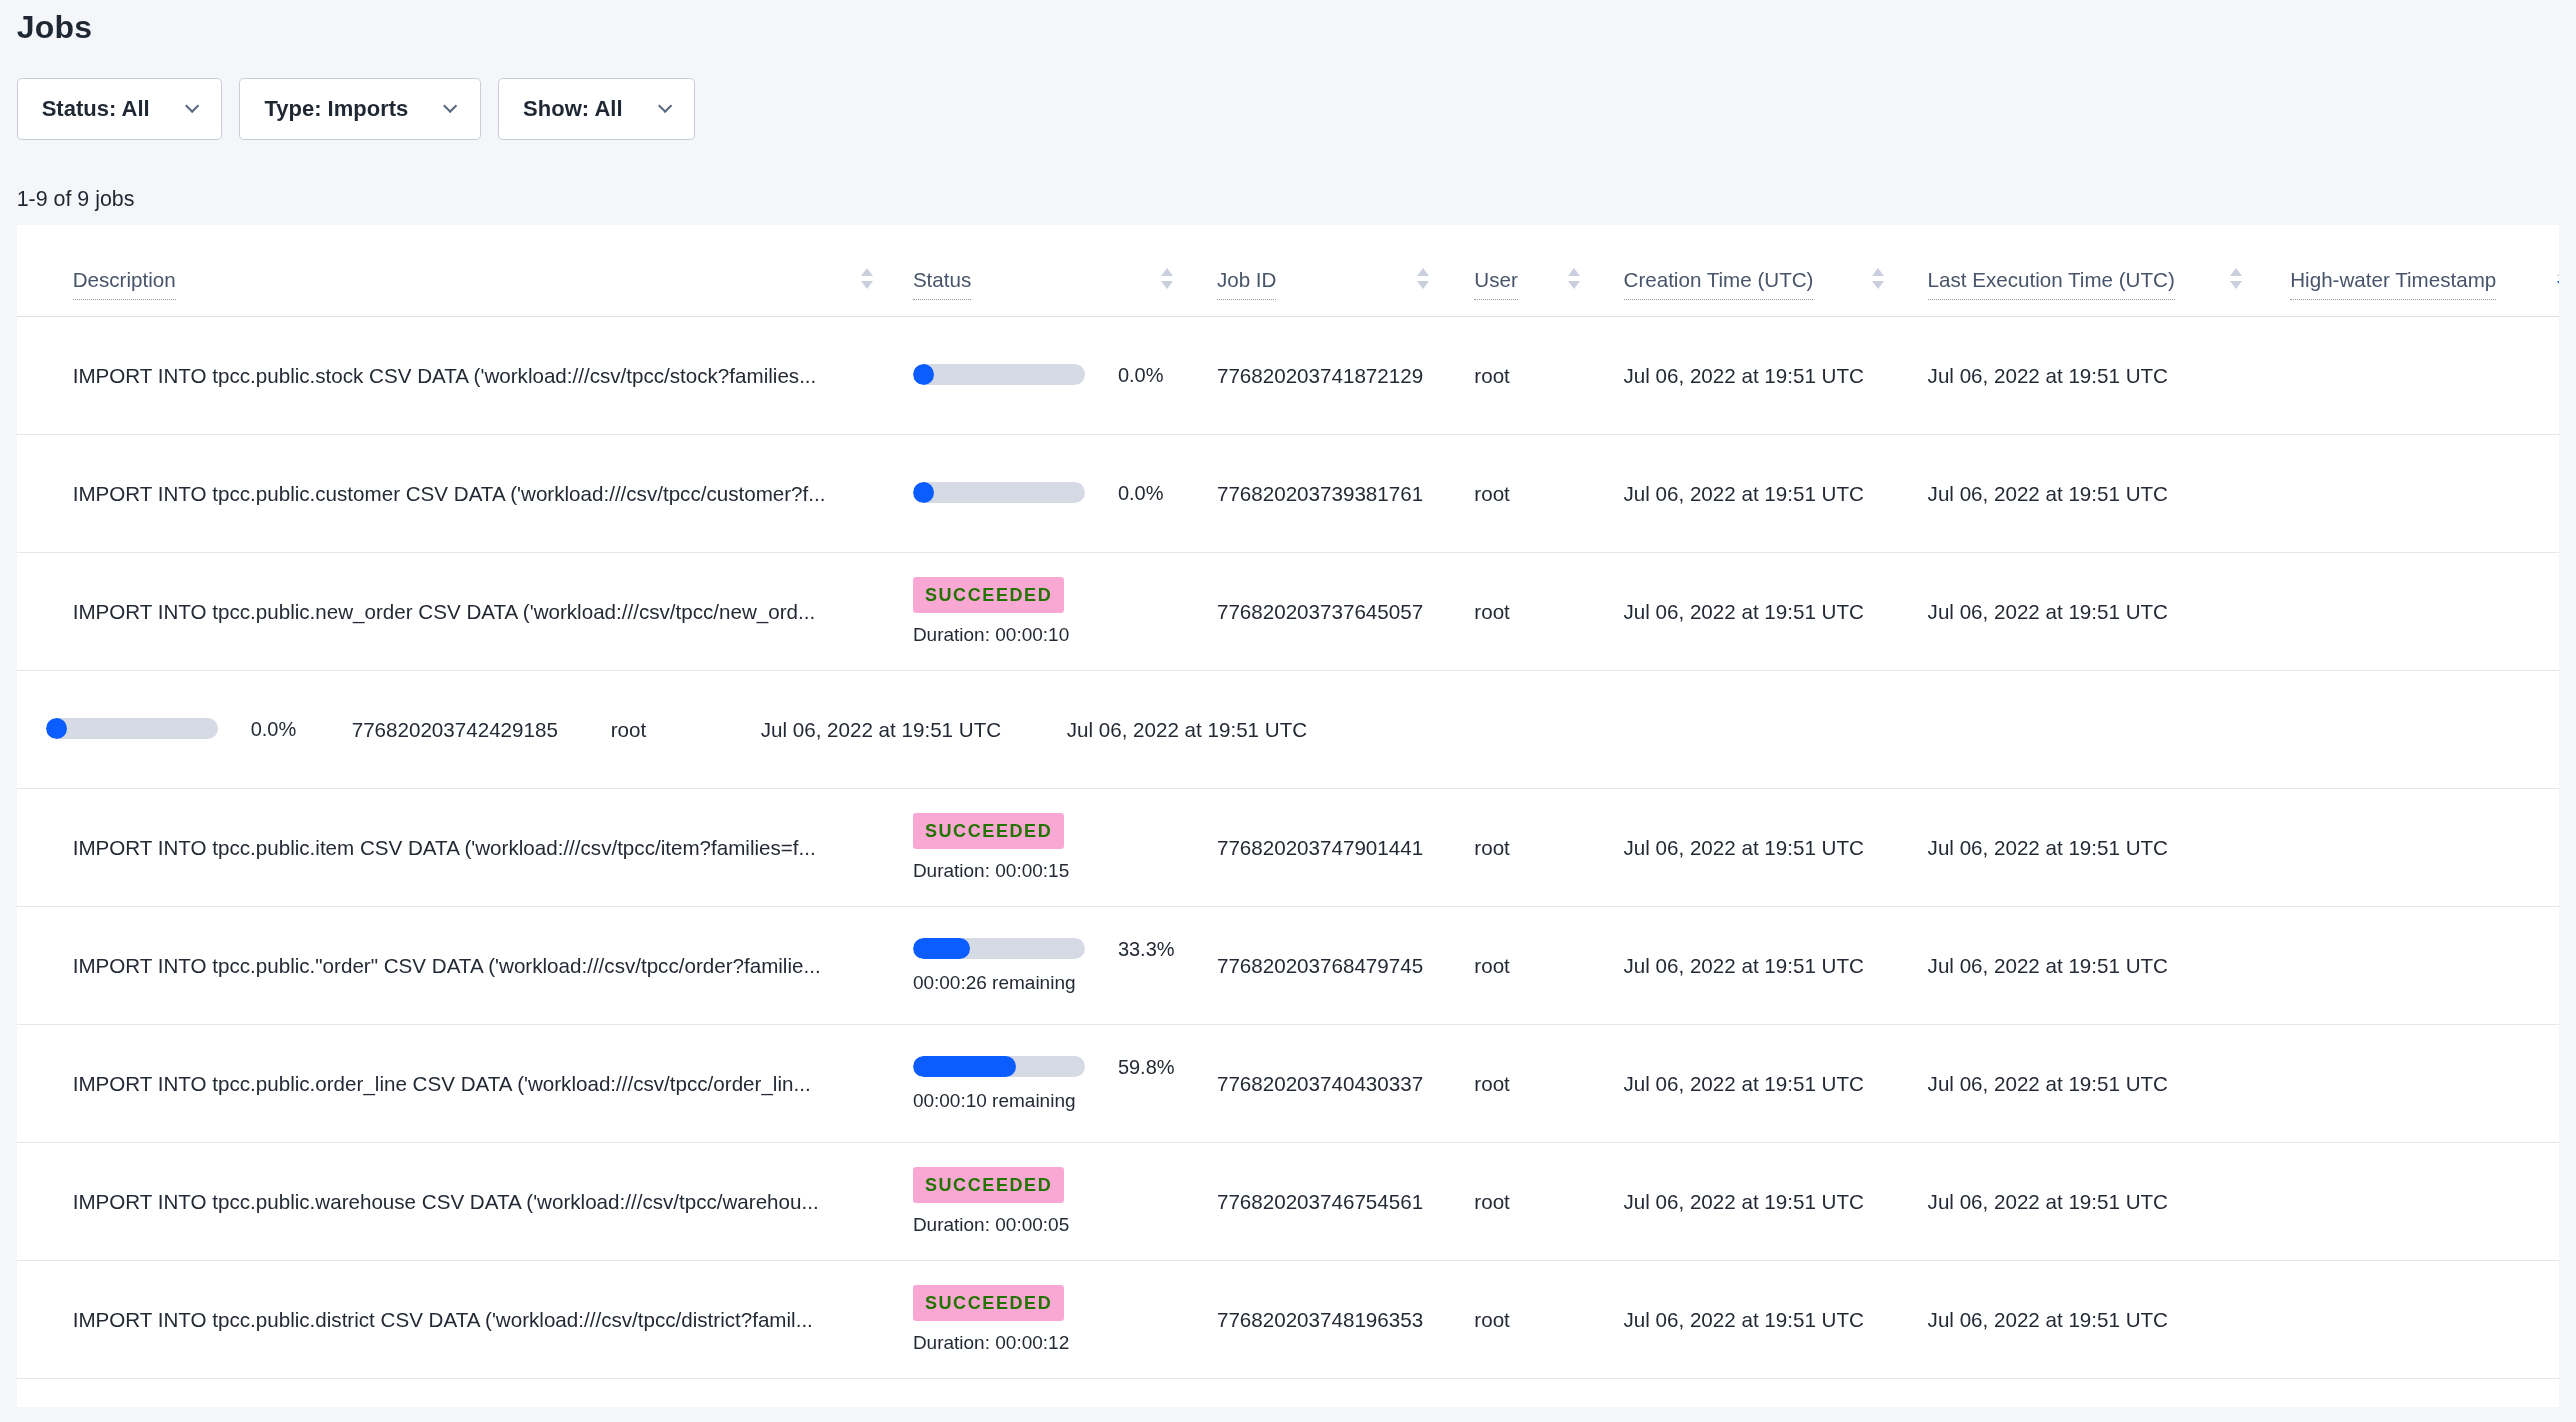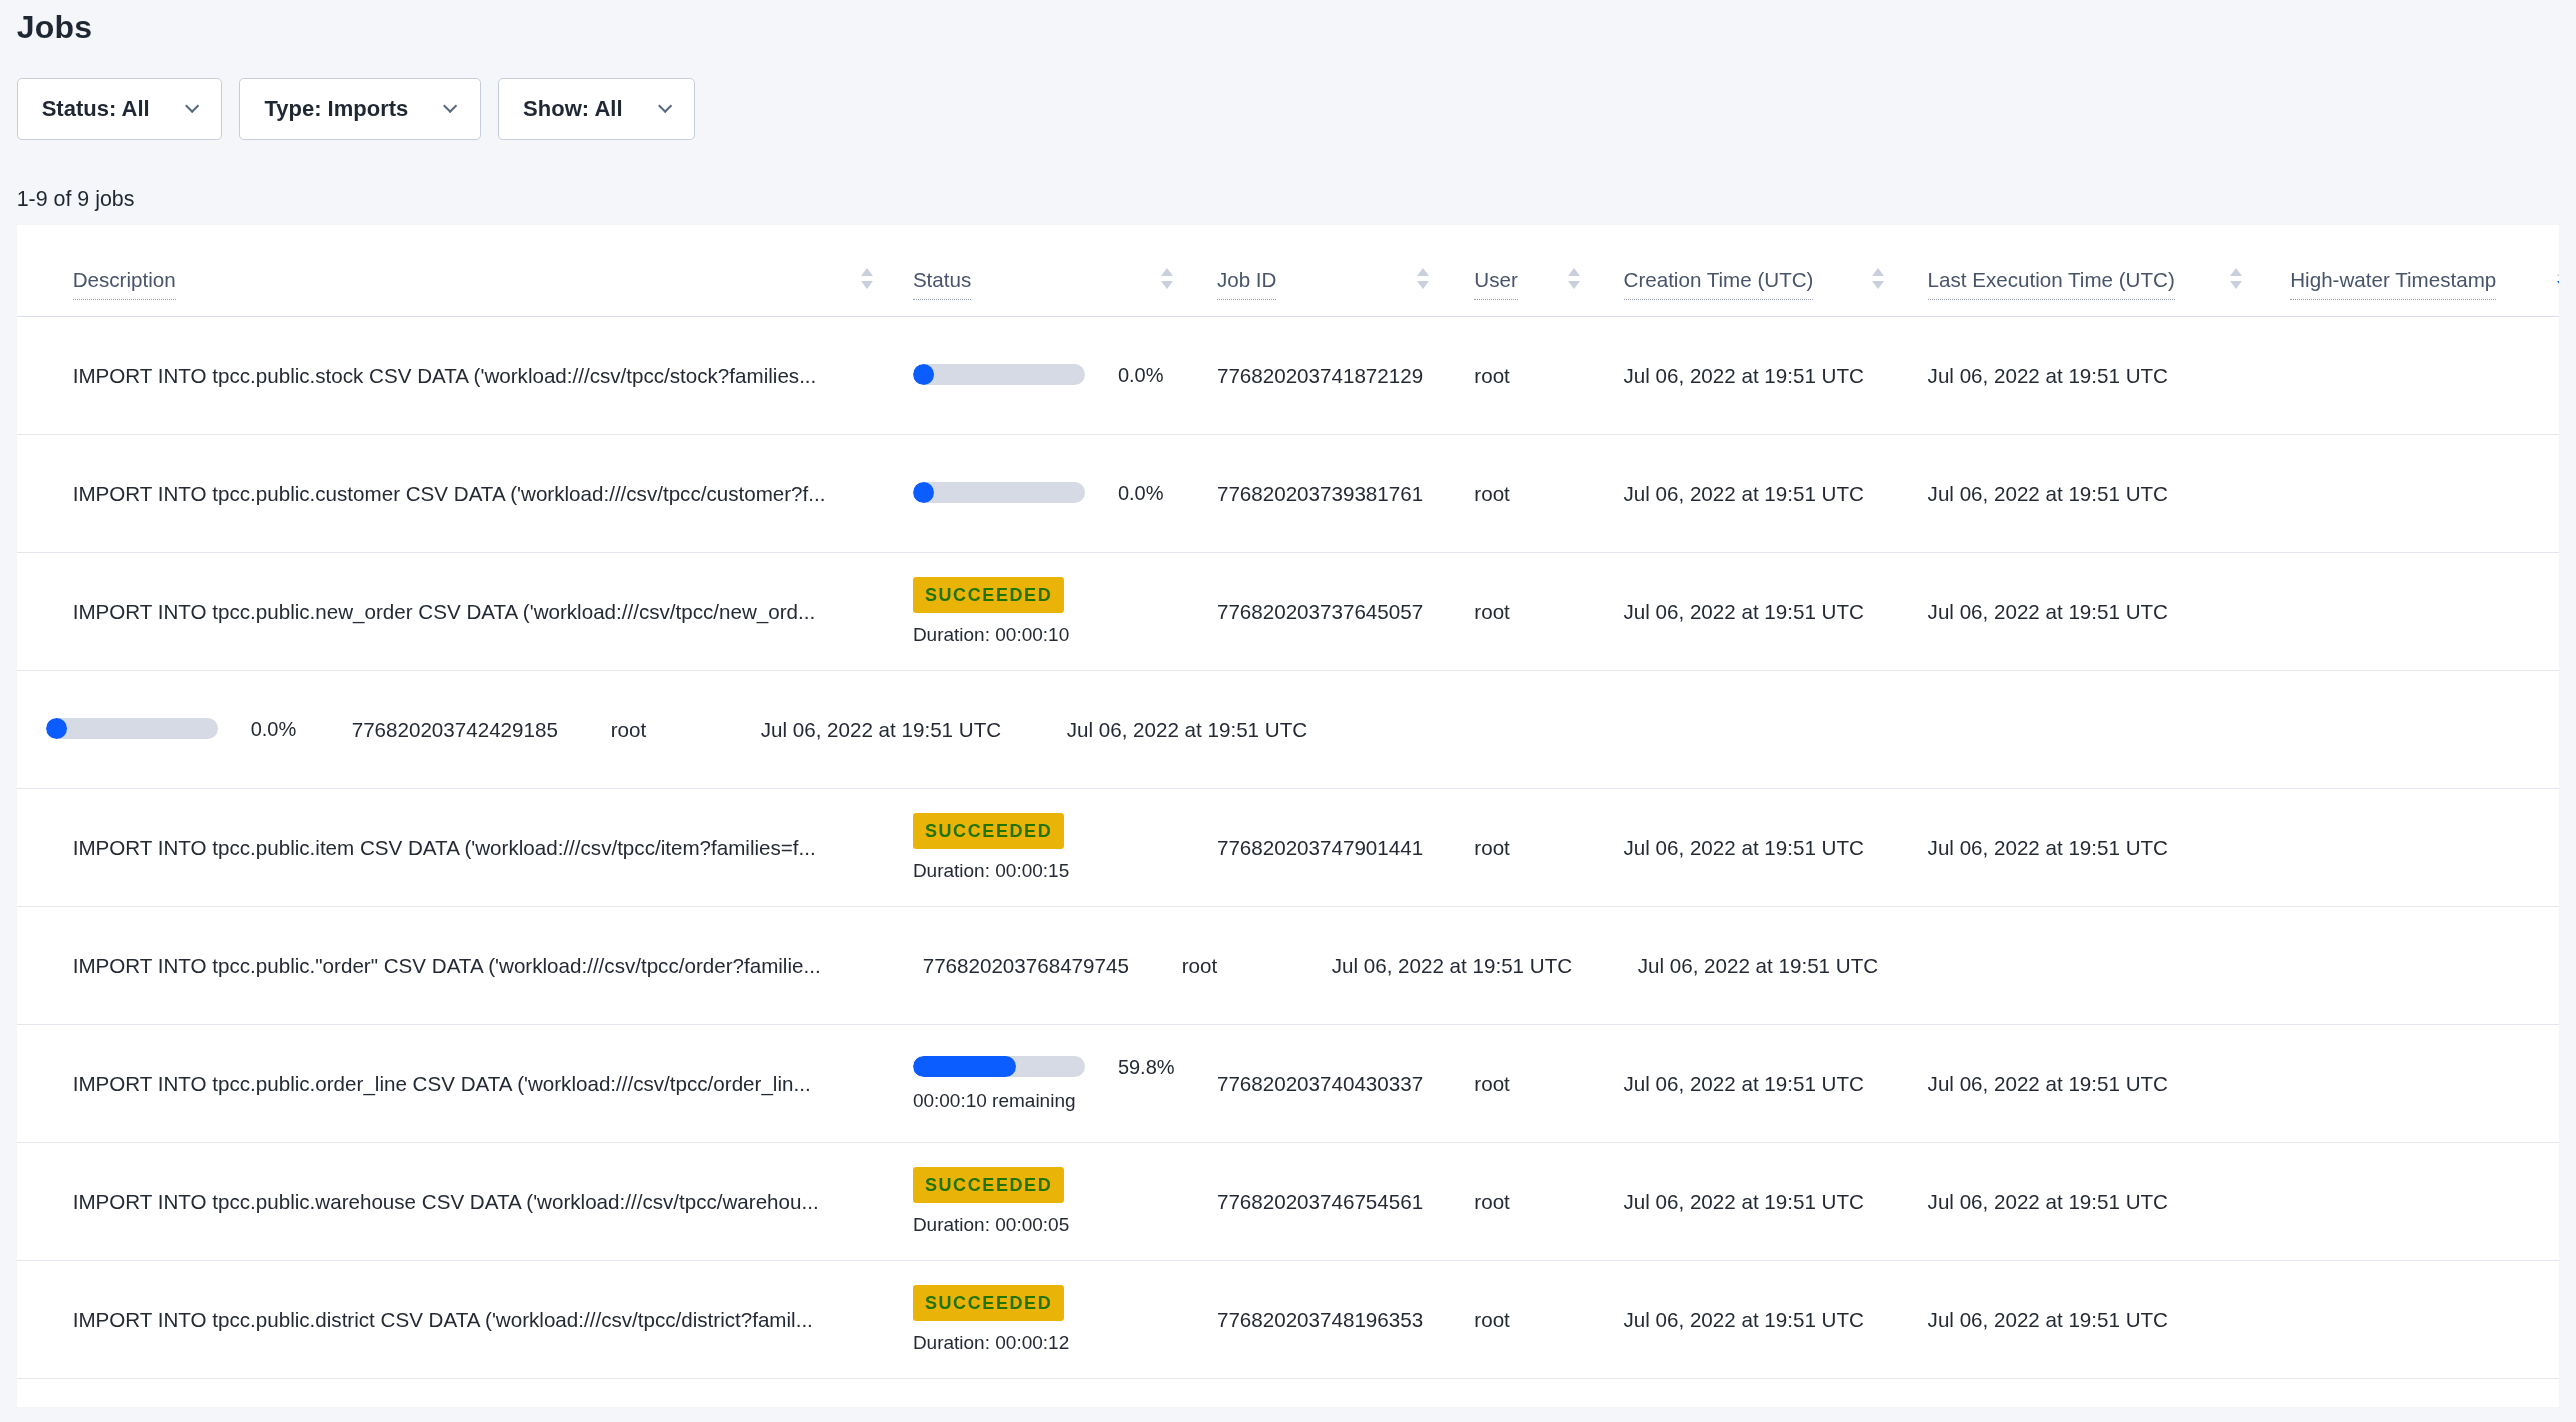--- a/index.html
+++ b/index.html
@@ -56,21 +56,21 @@
   .td.td-status { flex-direction:column; align-items:flex-start; justify-content:center; gap:11px; }
 
   .prog-line { display:flex; align-items:flex-start; gap:33px; }
   .prog-track { width:172px; height:21.4px; border-radius:11px; background:#d5dae4; overflow:hidden; }
   .prog-fill { height:21.4px; min-width:21.4px; border-radius:11px; background:#0b5dff; }
   .prog-pct { font-size:20px; color:#242a35; }
   .sub-line { font-size:19px; color:#242a35; line-height:22px; }
 
   .badge {
     display:inline-block; padding:7.1px 12px; border-radius:3.2px;
-    background:#eab308; color:#237300; font-size:18px; font-weight:700; letter-spacing:1.6px;
+    background:#f9a8d4; color:#237300; font-size:18px; font-weight:700; letter-spacing:1.6px;
   }
 </style>
 </head>
 <body>
 
 <main class="page">
   <h1 class="page-title">Jobs</h1>
 
   <div class="filters">
     <button class="filter-btn">
@@ -223,20 +223,29 @@
     <div class="td c4">root</div>
     <div class="td c5">Jul 06, 2022 at 19:51 UTC</div>
     <div class="td c6">Jul 06, 2022 at 19:51 UTC</div>
     <div class="td c7"></div>
   </div>
 
   <div class="tr">
     <div class="td c1">
       <span>IMPORT INTO tpcc.public."order" CSV DATA ('workload:///csv/tpcc/order?familie...</span>
     </div>
+    <div class="td c2 td-status">
+            <div class="prog-line">
+              <div class="prog-track">
+                <div class="prog-fill" style="width:33.3%"></div>
+              </div>
+              <span class="prog-pct">33.3%</span>
+            </div>
+            <div class="sub-line">00:00:26 remaining</div>
+          </div>
     <div class="td c3">776820203768479745</div>
     <div class="td c4">root</div>
     <div class="td c5">Jul 06, 2022 at 19:51 UTC</div>
     <div class="td c6">Jul 06, 2022 at 19:51 UTC</div>
     <div class="td c7"></div>
   </div>
 
   <div class="tr">
     <div class="td c1">
       <span>IMPORT INTO tpcc.public.order_line CSV DATA ('workload:///csv/tpcc/order_lin...</span>

